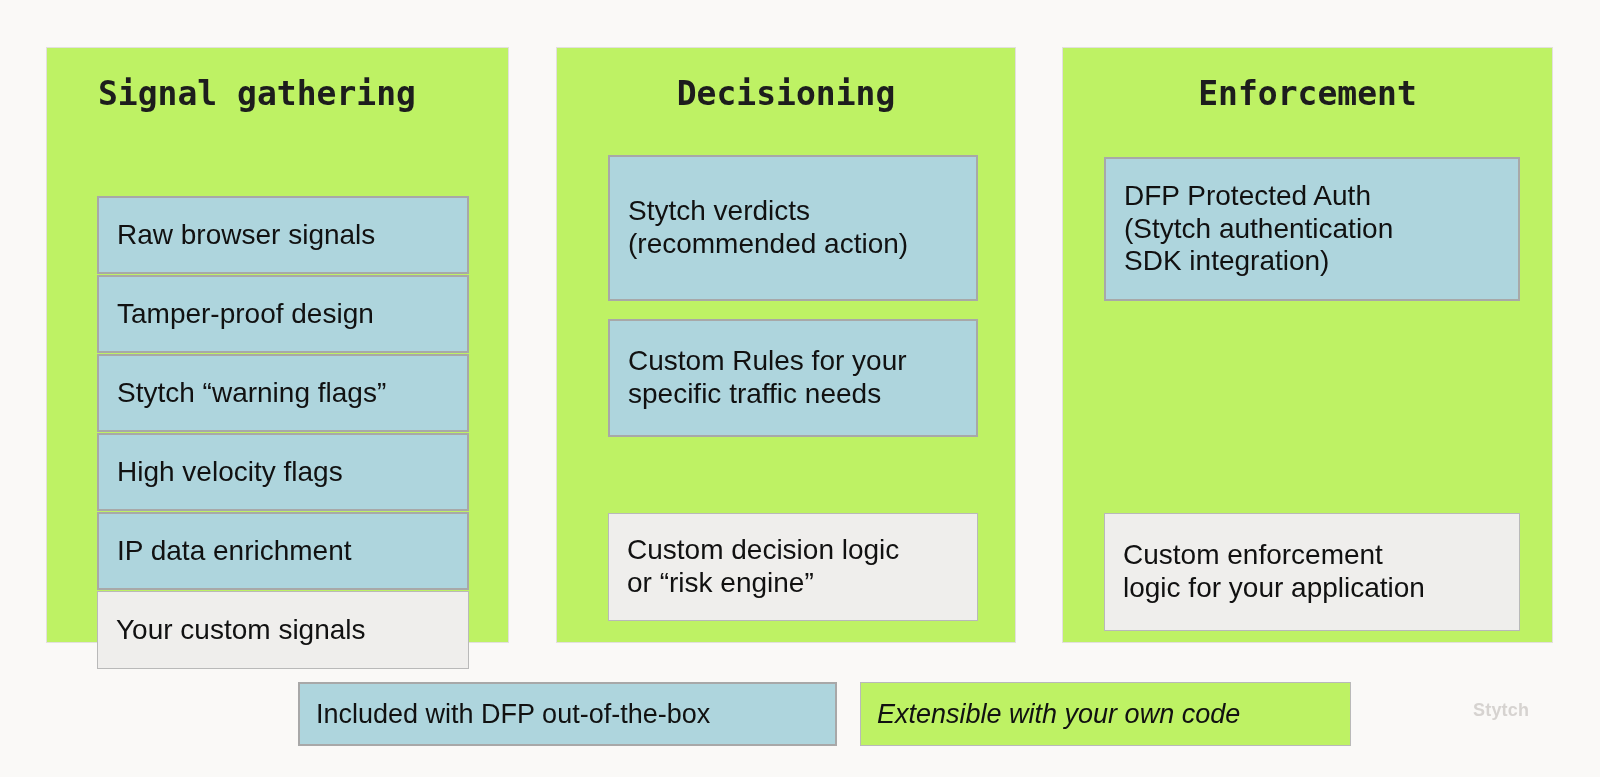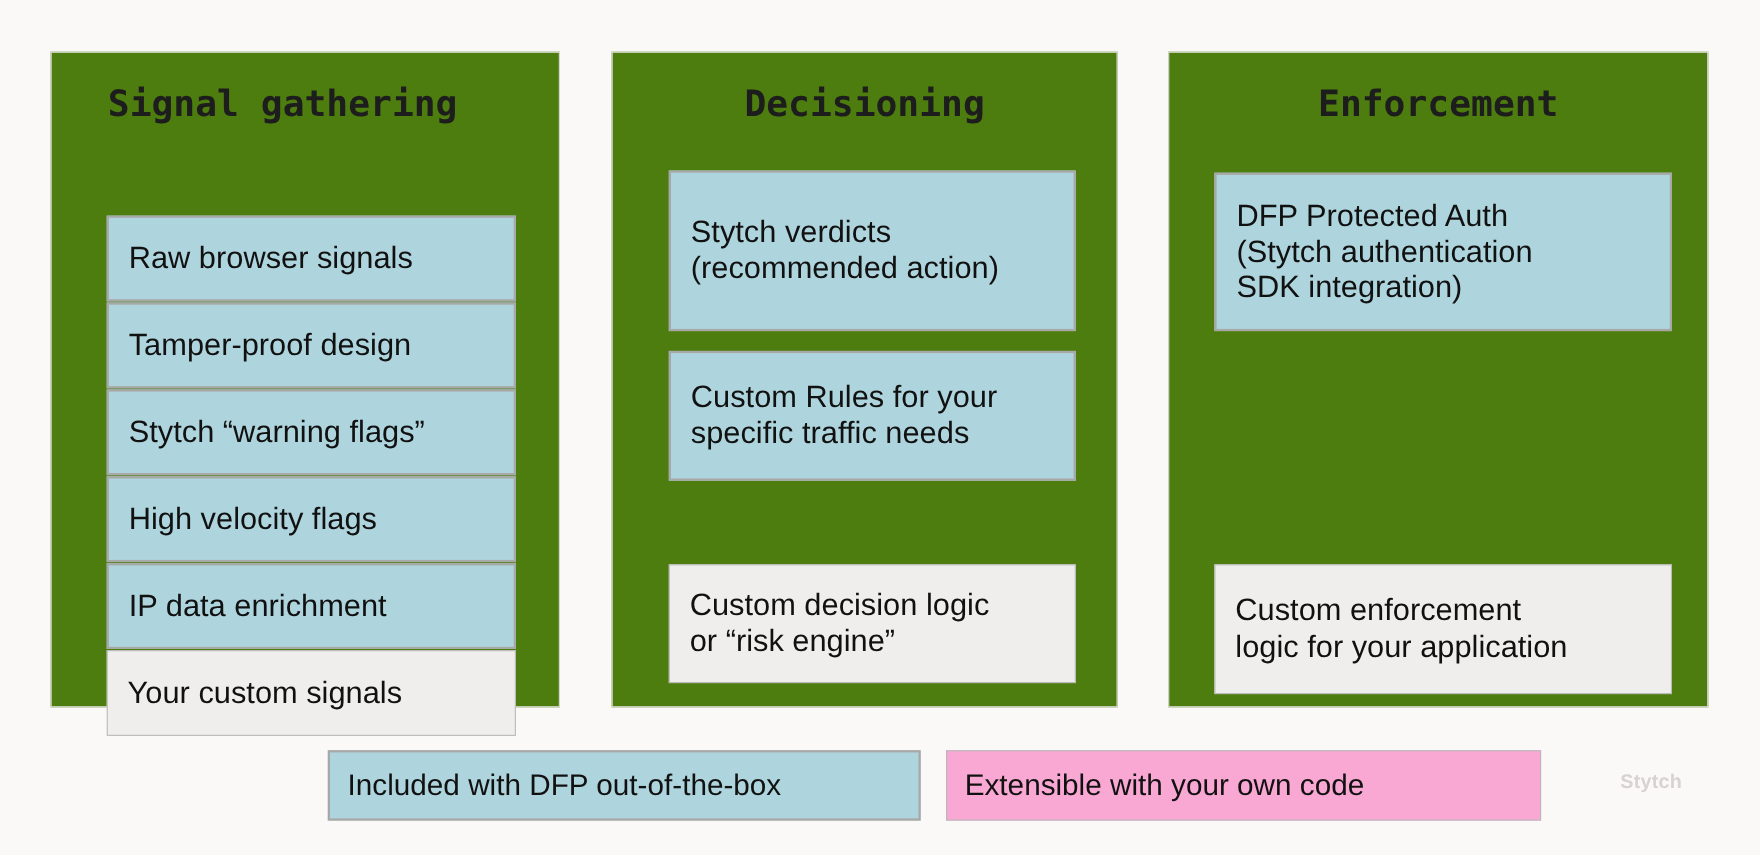--- a/index.html
+++ b/index.html
@@ -19,21 +19,21 @@
   #canvas {
     position: absolute;
     left: 0; top: 0;
     width: 1600px;
     height: 777px;
   }
 
   
   .panel {
     position: absolute;
-    background: #4d7c0f;
+    background: #bef264;
     border: 1px solid #e2e0dd;
     box-sizing: border-box;
   }
   #panel-0 { left: 46px;   top: 47px; width: 463px; height: 596px; }
   #panel-1 { left: 556px;  top: 47px; width: 460px; height: 596px; }
   #panel-2 { left: 1062px; top: 47px; width: 491px; height: 596px; }
 
   .panel-title {
     position: absolute;
     top: 29px;
@@ -91,23 +91,24 @@
     top: 682px;
   }
   #legend-included {
     left: 298px;
     width: 539px;
     background: #aed5dd;
     border: 2px solid #a8a8a8;
   }
   #legend-extensible {
     left: 860px;
-    width: 541px;
-    background: #f9a8d4;
+    width: 491px;
+    background: #bef264;
     border: 1px solid #b9b9b9;
+    font-style: italic;
   }
 
   
   #watermark {
     position: absolute;
     left: 1473px;
     top: 700px;
     font-size: 18px;
     font-weight: 700;
     color: #d6d3d0;

